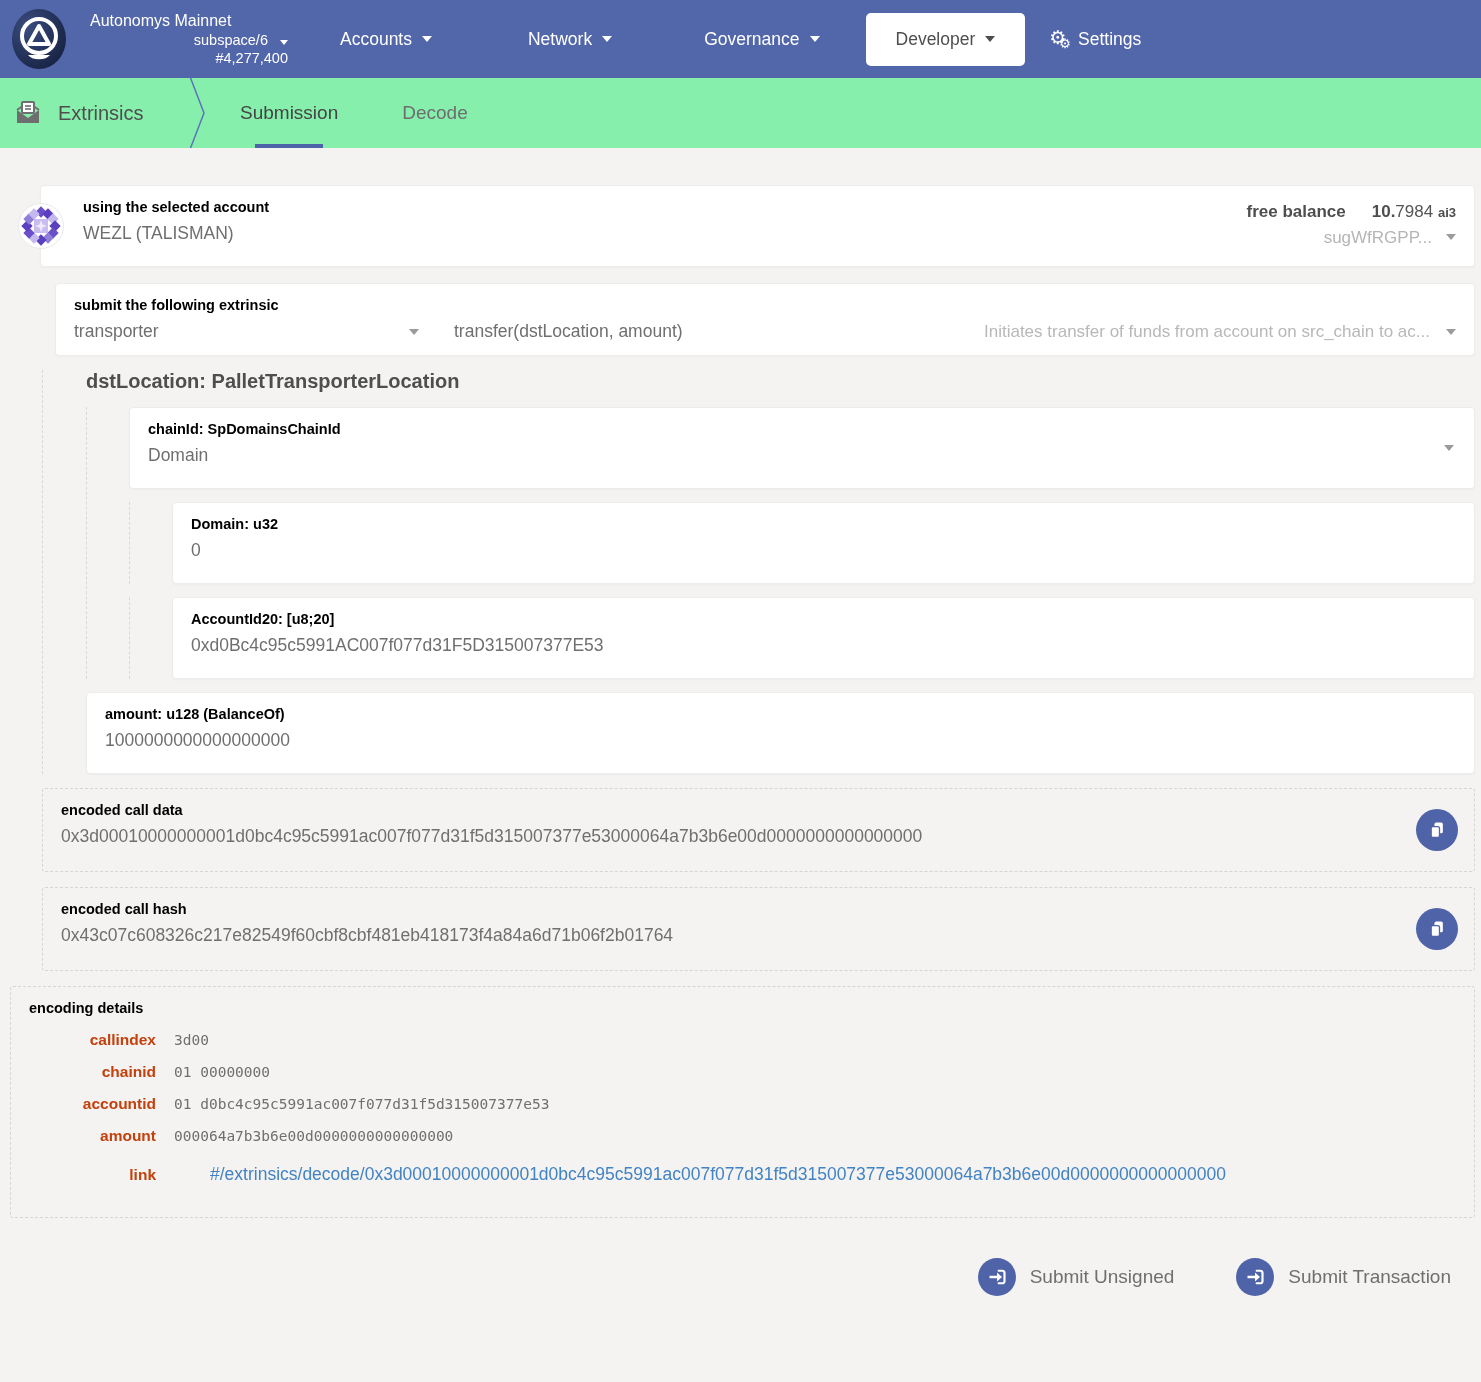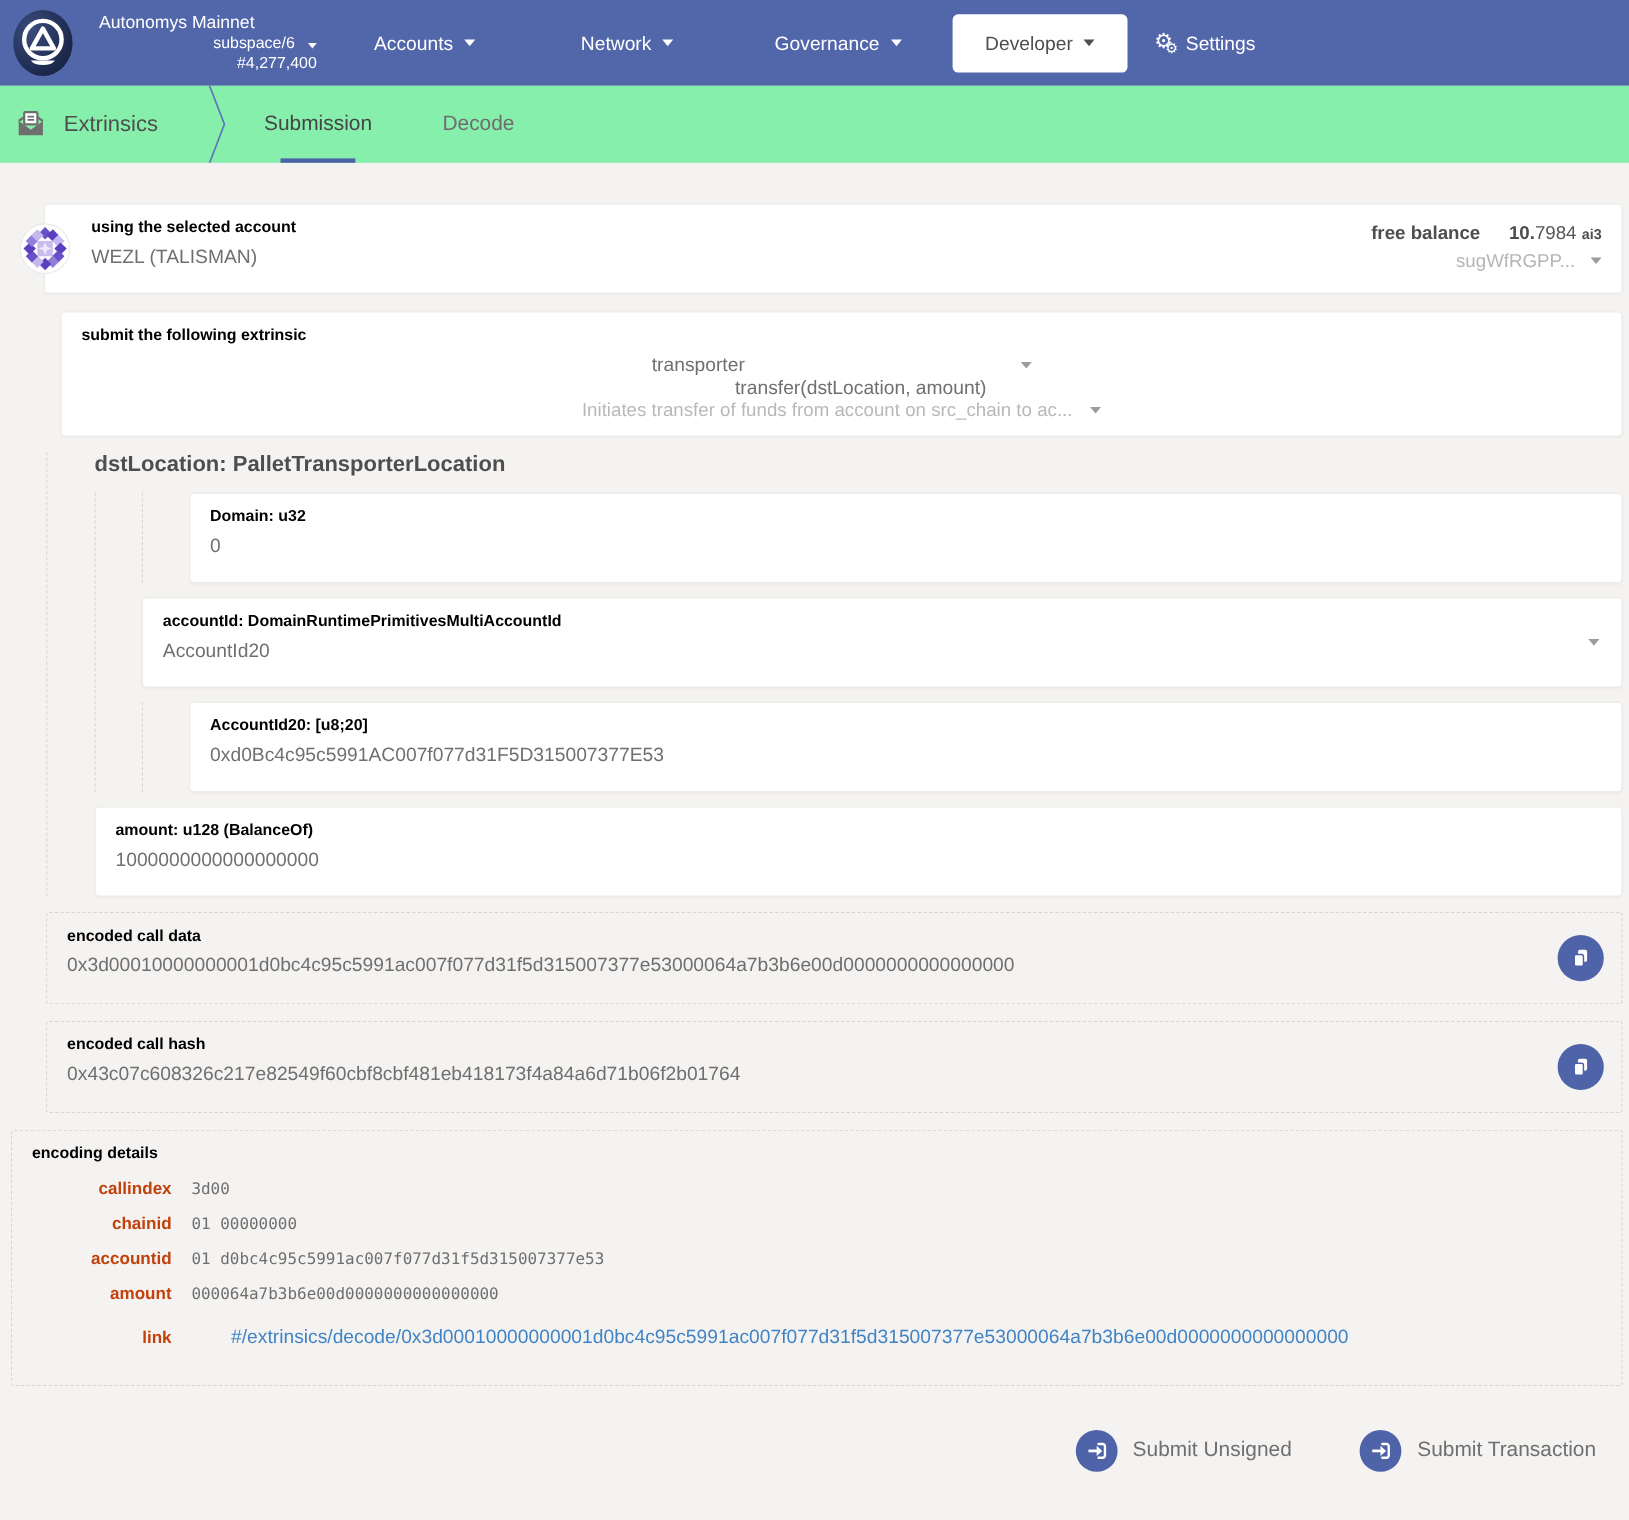--- a/index.html
+++ b/index.html
@@ -70,21 +70,21 @@
   .identicon { position: absolute; left: -23px; top: 50%; transform: translateY(-50%); width: 46px; height: 46px; cursor: pointer; }
   .balance-box { text-align: right; line-height: 1.5; }
   .balance-row { font-size: 17px; }
   .balance-label { font-weight: bold; margin-right: 26px; }
   .balance-int { font-weight: bold; }
   .balance-frac { font-weight: normal; color: #555; }
   .balance-unit { font-size: 13px; font-weight: bold; }
   .addr-row { color: #b5b5b5; font-size: 17px; display: flex; align-items: center; gap: 14px; justify-content: flex-end; cursor: pointer; }
   
   .extrinsic-card { margin: 0 6px 0 55px; }
-  .extrinsic-row { display: flex; align-items: center; flex-direction: column; }
+  .extrinsic-row { display: flex; align-items: center; }
   .pallet-col { width: 345px; display: flex; align-items: center; justify-content: space-between; cursor: pointer; }
   .method-col { margin-left: 35px; font-size: 17.5px; color: #6f6f6f; }
   .desc-col { flex: 1; display: flex; align-items: center; justify-content: flex-end; gap: 16px; color: #b8b8b8; font-size: 17px; cursor: pointer; }
   
   .params-l1 { margin: 14px 6px 0 42px; border-left: 1px dashed #d8d8d6; padding-left: 43px; }
   .param-group-label { font-size: 20px; font-weight: bold; margin: 6px 0 14px 0; }
   .params-l2 { border-left: 1px dashed #d8d8d6; padding-left: 42px; margin-bottom: 13px; }
   .params-l3 { border-left: 1px dashed #d8d8d6; padding-left: 42px; margin: 13px 0; }
   .param-card { margin-bottom: 0; position: relative; min-height: 82px; }
   .select-caret { position: absolute; right: 20px; top: 50%; transform: translateY(-50%); }
@@ -240,33 +240,33 @@
         <span>Initiates transfer of funds from account on src_chain to ac...</span>
         <span class="caret gray"></span>
       </div>
     </div>
   </section>
 
   <div class="params-l1">
     <div class="param-group-label">dstLocation: PalletTransporterLocation</div>
 
     <div class="params-l2">
+      <div class="card param-card">
+        <div class="field-label">chainId: SpDomainsChainId</div>
+        <div class="field-value">Domain</div>
+        <span class="caret gray select-caret"></span>
+      </div>
 
       <div class="params-l3">
         <div class="card param-card">
           <div class="field-label">Domain: u32</div>
           <div class="field-value">0</div>
         </div>
       </div>
 
-      <div class="card param-card">
-        <div class="field-label">accountId: DomainRuntimePrimitivesMultiAccountId</div>
-        <div class="field-value">AccountId20</div>
-        <span class="caret gray select-caret"></span>
-      </div>
 
       <div class="params-l3">
         <div class="card param-card">
           <div class="field-label">AccountId20: [u8;20]</div>
           <div class="field-value">0xd0Bc4c95c5991AC007f077d31F5D315007377E53</div>
         </div>
       </div>
     </div>
 
     <div class="card param-card">

